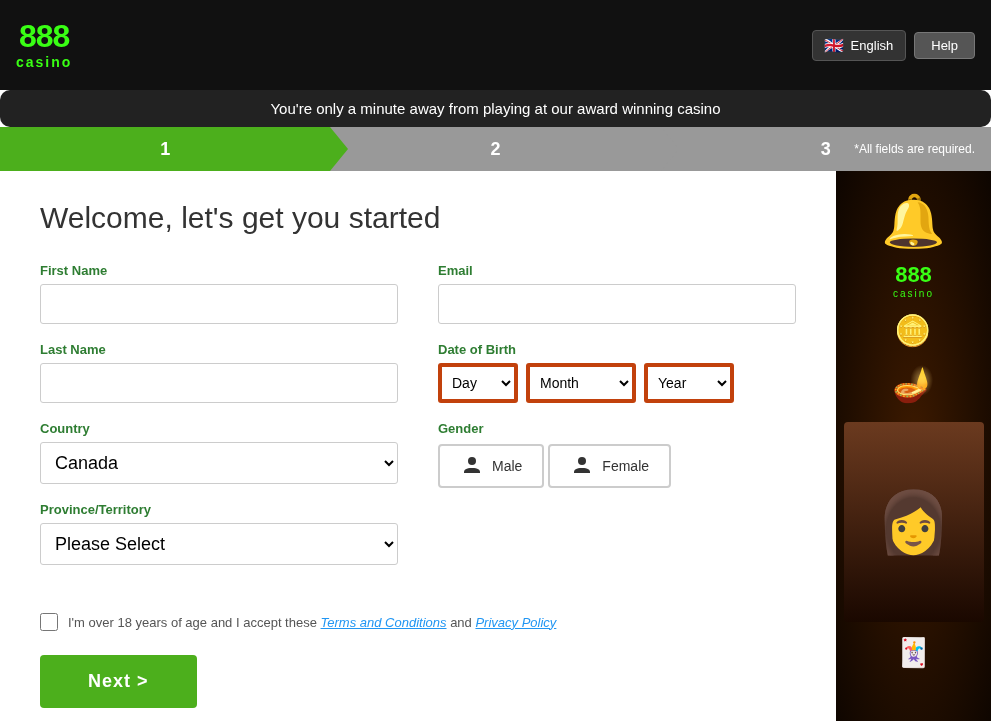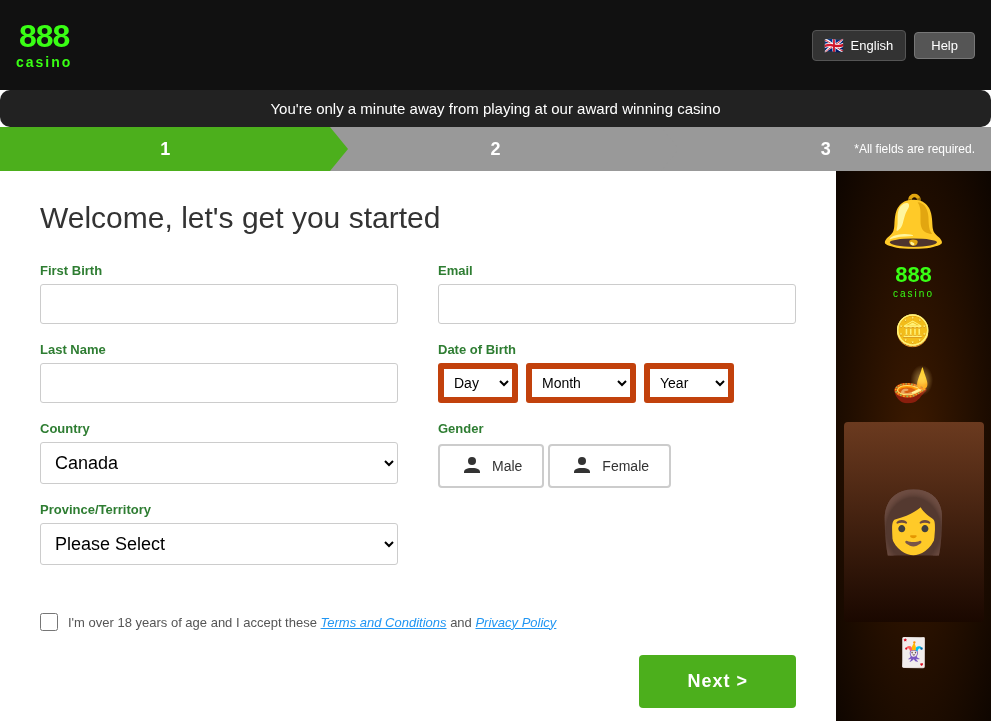--- a/index.html
+++ b/index.html
@@ -179,21 +179,21 @@
       appearance: auto;
     }
 
     
     .dob-row {
       display: flex;
       gap: 8px;
     }
     .dob-select {
       height: 40px;
-      border: 6px solid #c2410c;
+      border: 4px solid #c2410c;
       border-radius: 3px;
       padding: 0 6px;
       font-size: 14px;
       background: #fff;
       cursor: pointer;
       outline: none;
     }
     .dob-day { width: 80px; }
     .dob-month { width: 110px; }
     .dob-year { width: 90px; }
@@ -243,21 +243,21 @@
       color: #2196f3;
       text-decoration: underline;
       cursor: pointer;
       font-style: italic;
     }
 
     
     .next-btn-row {
       margin-top: 24px;
       display: flex;
-      justify-content: flex-end;
+      justify-content: flex-start;
     }
     .next-btn {
       background: #4caf1c;
       color: #fff;
       border: none;
       border-radius: 4px;
       padding: 16px 48px;
       font-size: 18px;
       font-weight: bold;
       cursor: pointer;
@@ -325,21 +325,21 @@
 <div class="main-layout">
 
   <div class="form-area">
     <h1 class="welcome-title">Welcome, let's get you started</h1>
 
     <div class="form-columns">
 
       <div class="form-col-left">
 
         <div class="field-group">
-          <label class="field-label">First Birth</label>
+          <label class="field-label">First Name</label>
           <input type="text" class="text-input" style="">
         </div>
 
         <div class="field-group">
           <label class="field-label">Last Name</label>
           <input type="text" class="text-input" style="">
         </div>
 
         <div class="field-group">
           <label class="field-label">Country</label>

